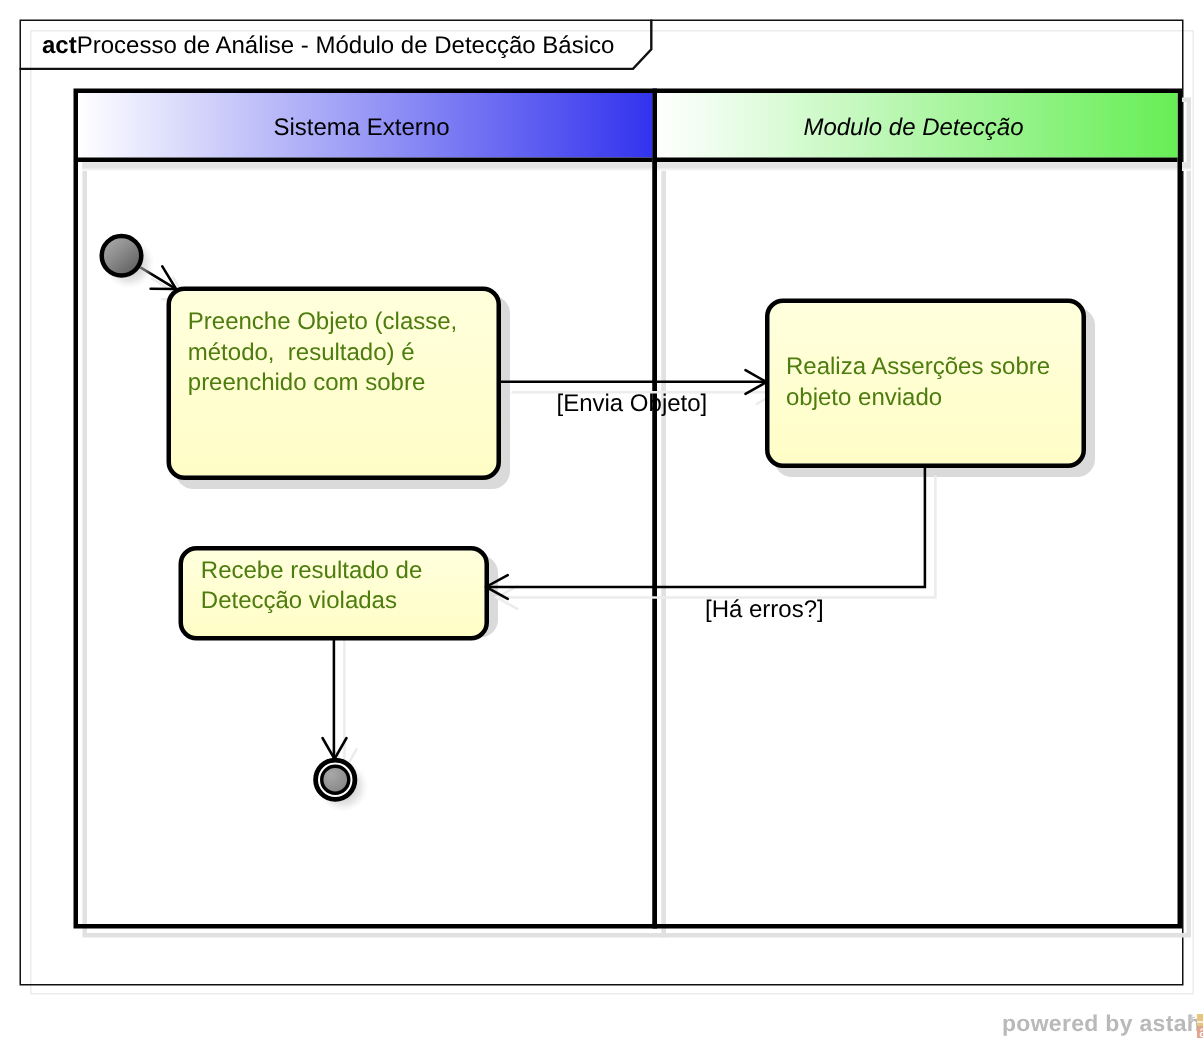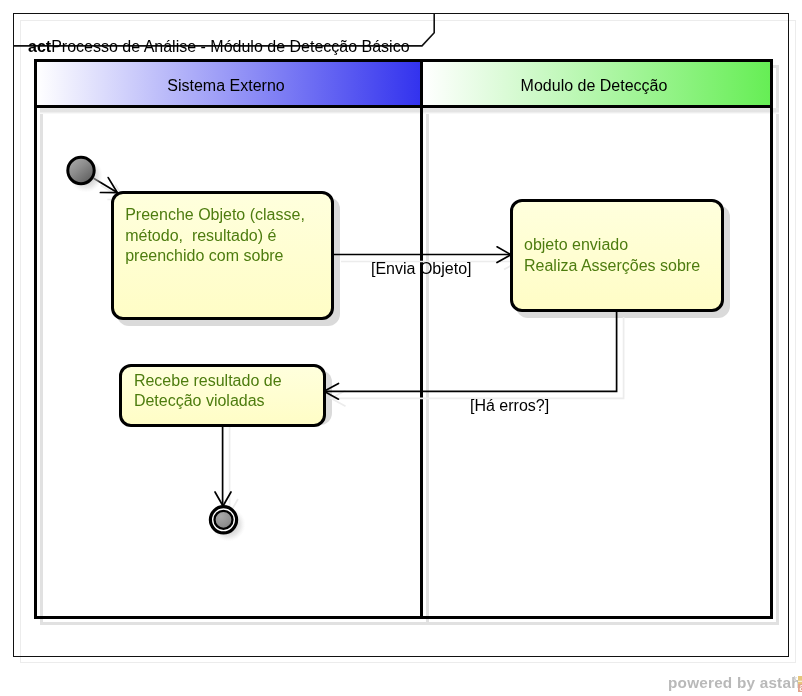--- a/index.html
+++ b/index.html
@@ -9,26 +9,26 @@
 
   
   .frame{position:absolute;left:13px;top:13px;width:775.5px;height:643.5px;
          border:1.6px solid #111;box-sizing:border-box;background:transparent;}
   .frame-shadow{position:absolute;left:20px;top:20px;width:775.5px;height:642.5px;
          border:1.3px solid #ececec;box-sizing:border-box;background:transparent;}
 
   
   .tab{position:absolute;left:12px;top:12px;width:426px;height:38px;}
   .tab svg{position:absolute;left:0;top:0;}
-  .tab-text{position:absolute;left:16px;top:25px;height:20px;font-size:16px;color:#000;transform:translateZ(0);
+  .tab-text{position:absolute;left:16px;top:9px;height:20px;font-size:16px;color:#000;transform:translateZ(0);
             white-space:nowrap;line-height:20px;letter-spacing:0px;}
   .tab-text b{font-weight:bold;}
 
   
-  .lanes{position:absolute;left:34px;top:58.5px;width:739px;height:560px;padding-left:12px;}
+  .lanes{position:absolute;left:49px;top:58.5px;width:739px;height:560px;padding-left:12px;}
   .lane{position:absolute;top:0;height:560px;border:3px solid #000;box-sizing:border-box;background:transparent;}
   .lane-fill{position:absolute;top:0;height:560px;background:#fff;}
   .lane-shadow{position:absolute;top:6px;height:560px;border:3px solid #e1e1e1;box-sizing:border-box;}
   .lane-hd{position:absolute;left:0;top:0;right:0;height:46.3px;
            border-bottom:3px solid #000;box-sizing:border-box;}
   .lane-hd-shadow{position:absolute;top:49.5px;height:6px;background:linear-gradient(to bottom,#e7e7e7 0%,#e2e2e2 55%,#fdfdfd 100%);}
   .lane-hd span{position:absolute;left:0;right:5px;top:0;height:48px;line-height:48px;transform:translateZ(0);
                 text-align:center;font-size:16px;color:#000;}
 
   svg.layer{position:absolute;left:0;top:0;width:802px;height:696px;overflow:visible;}
@@ -74,21 +74,21 @@
     <div class="lane-shadow" style="left:392px;width:353px;"></div>
     <div class="lane-hd-shadow" style="left:6px;width:389px;"></div>
     <div class="lane-hd-shadow" style="left:392px;width:353px;"></div>
 
     <div class="lane" style="left:0;width:389px;">
       <div class="lane-hd" style="background:linear-gradient(to right,#ffffff 0%,#3333ee 100%);">
         <span>Sistema Externo</span>
       </div>
     </div>
     <div class="lane" style="left:386px;width:353px;">
-      <div class="lane-hd" style="background:linear-gradient(to right,#ffffff 0%,#66ee55 100%);">
+      <div class="lane-hd" style="background:linear-gradient(to right,#ffffff 0%,#66ee55 100%);font-style:italic;">
         <span>Modulo de Detecção</span>
       </div>
     </div>
   </div>
 
   <div class="shadow-layer">
     <div class="action-shadow" style="left:116.7px;top:196.7px;width:223.4px;height:129.3px;"></div>
     <div class="action-shadow" style="left:515.8px;top:204.7px;width:214.5px;height:113.3px;"></div>
     <div class="action-shadow" style="left:124.7px;top:369.7px;width:206.9px;height:55.3px;"></div>
   </div>
@@ -162,22 +162,22 @@
     <div class="action-label" style="left:14.5px;top:14.5px;">
       <div>Preenche Objeto (classe,</div>
         <div>método,  resultado) é</div>
         <div>preenchido com sobre</div>
     </div>
   </div>
 
   <div class="action" style="left:509.8px;top:198.7px;width:214.5px;height:113.3px;">
     <div class="action-body"></div>
     <div class="action-label" style="left:14.2px;top:36.5px;">
-      <div>objeto enviado</div>
-        <div>Realiza Asserções sobre</div>
+      <div>Realiza Asserções sobre</div>
+        <div>objeto enviado</div>
     </div>
   </div>
 
   <div class="action" style="left:118.7px;top:363.7px;width:206.9px;height:63px;">
     <div class="action-body"></div>
     <div class="action-label" style="left:15.2px;top:7.3px;">
       <div>Recebe resultado de</div>
         <div>Detecção violadas</div>
     </div>
   </div>

